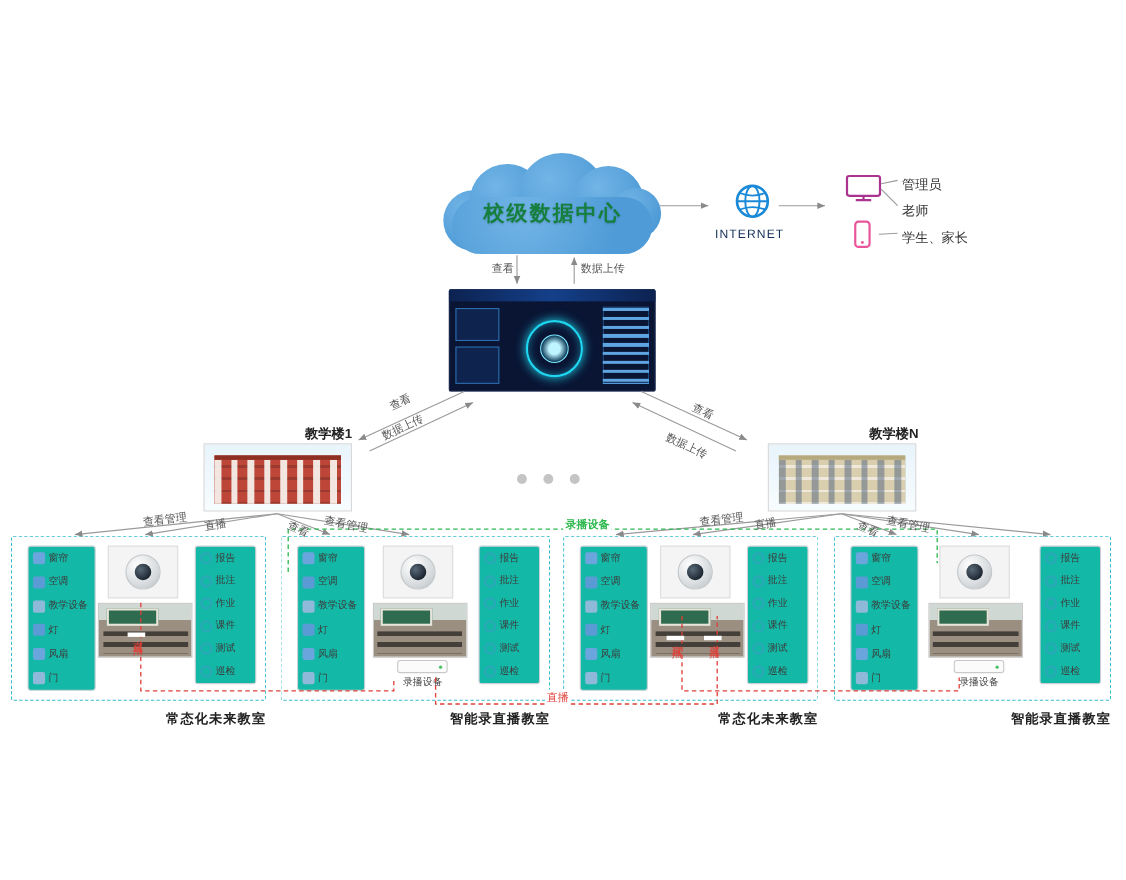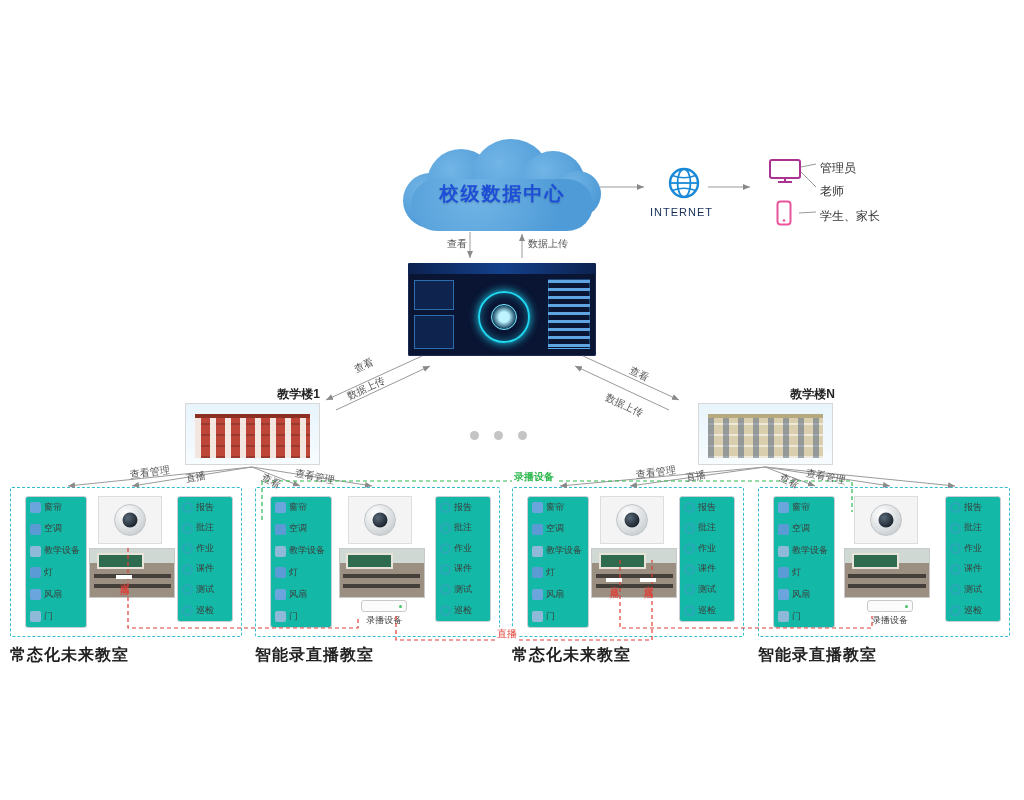--- a/index.html
+++ b/index.html
@@ -17,21 +17,21 @@
 
   
   .cloud{position:absolute;left:405px;top:143px;width:195px;height:92px}
   .cloud i{position:absolute;border-radius:50%;background:radial-gradient(circle at 35% 30%,#72b5e6,#4f9bd7 70%)}
   .cloud .c1{left:-2px;top:30px;width:55px;height:55px}
   .cloud .c2{left:22px;top:6px;width:68px;height:68px}
   .cloud .c3{left:66px;top:-4px;width:80px;height:80px}
   .cloud .c4{left:116px;top:8px;width:64px;height:64px}
   .cloud .c5{left:150px;top:28px;width:46px;height:46px}
   .cloud .base{left:6px;top:36px;width:182px;height:52px;border-radius:26px}
-  .cloud-label{position:absolute;left:0;top:38px;width:100%;text-align:center;font-size:19px;font-weight:bold;color:#1d4ed8;letter-spacing:2px;text-shadow:0 1px 2px rgba(0,0,0,.2)}
+  .cloud-label{position:absolute;left:0;top:38px;width:100%;text-align:center;font-size:19px;font-weight:bold;color:#15803d;letter-spacing:2px;text-shadow:0 1px 2px rgba(0,0,0,.2)}
 
   
   .internet{position:absolute;left:650px;top:166px;width:56px;text-align:center}
   .internet .glabel{display:block;margin-top:2px;font-size:11px;color:#16305a;letter-spacing:1px}
   .users{position:absolute;left:768px;top:150px;width:250px;height:80px}
   .users .ulabel{position:absolute;font-size:12px;color:#333;white-space:nowrap}
 
   
   .dashboard{position:absolute;left:408px;top:263px;width:188px;height:93px;background:#0a1433;border-radius:2px;overflow:hidden;box-shadow:0 0 0 1px #1b2a55 inset}
   .dashboard .hd{position:absolute;left:0;top:0;width:100%;height:11px;background:linear-gradient(90deg,#0c2250,#14408a 50%,#0c2250)}
@@ -68,21 +68,21 @@
   .cam{position:absolute;left:38%;top:8px;width:64px;height:48px;background:#f4f4f4;border:1px solid #ddd;display:flex;align-items:center;justify-content:center}
   .dome{width:32px;height:32px;border-radius:50%;background:radial-gradient(circle at 35% 30%,#fff,#d8dcde 60%,#b9bec2);border:1px solid #c3c7ca;position:relative}
   .lens{position:absolute;left:50%;top:50%;transform:translate(-50%,-50%);width:15px;height:15px;border-radius:50%;background:radial-gradient(circle at 35% 35%,#5a6a78,#1d2732 70%)}
   .photo{position:absolute;left:34%;top:60px;width:86px;height:50px;border:1px solid #c9c9c9;background:linear-gradient(#cfd8d2 0 30%,#9b8f82 30% 100%);overflow:hidden}
   .board{position:absolute;left:8%;top:8%;width:56%;height:34%;background:#2f6b4f;border:2px solid #e8e4da}
   .desks{position:absolute;left:4%;right:4%;top:52%;bottom:6%;background:repeating-linear-gradient(180deg,rgba(40,36,34,.75) 0 4px,transparent 4px 10px)}
   .recorder{position:absolute;left:38%;top:112px;width:72px;text-align:center}
   .rec-device{width:46px;height:12px;background:#fbfbfb;border:1px solid #c9c9c9;border-radius:3px;margin:0 auto 2px;position:relative}
   .rec-device:after{content:"";position:absolute;right:4px;top:4px;width:3px;height:3px;border-radius:50%;background:#49c26a}
   .rec-label{font-size:9px;color:#444}
-  .caption{position:absolute;top:645px;text-align:left;font-size:16px;font-weight:bold;color:#222;letter-spacing:1px}
+  .caption{position:absolute;top:645px;text-align:right;font-size:12px;font-weight:bold;color:#222;letter-spacing:1px}
 </style>
 </head>
 <body>
 
 <div class="stage">
 
   <svg class="wires" width="1024" height="800">
     <defs>
       <marker id="ag" viewBox="0 0 8 8" markerWidth="8" markerHeight="8" refX="7" refY="4" orient="auto">
         <path d="M0,1 L7,4 L0,7 Z" fill="#8a8a8a"></path>

